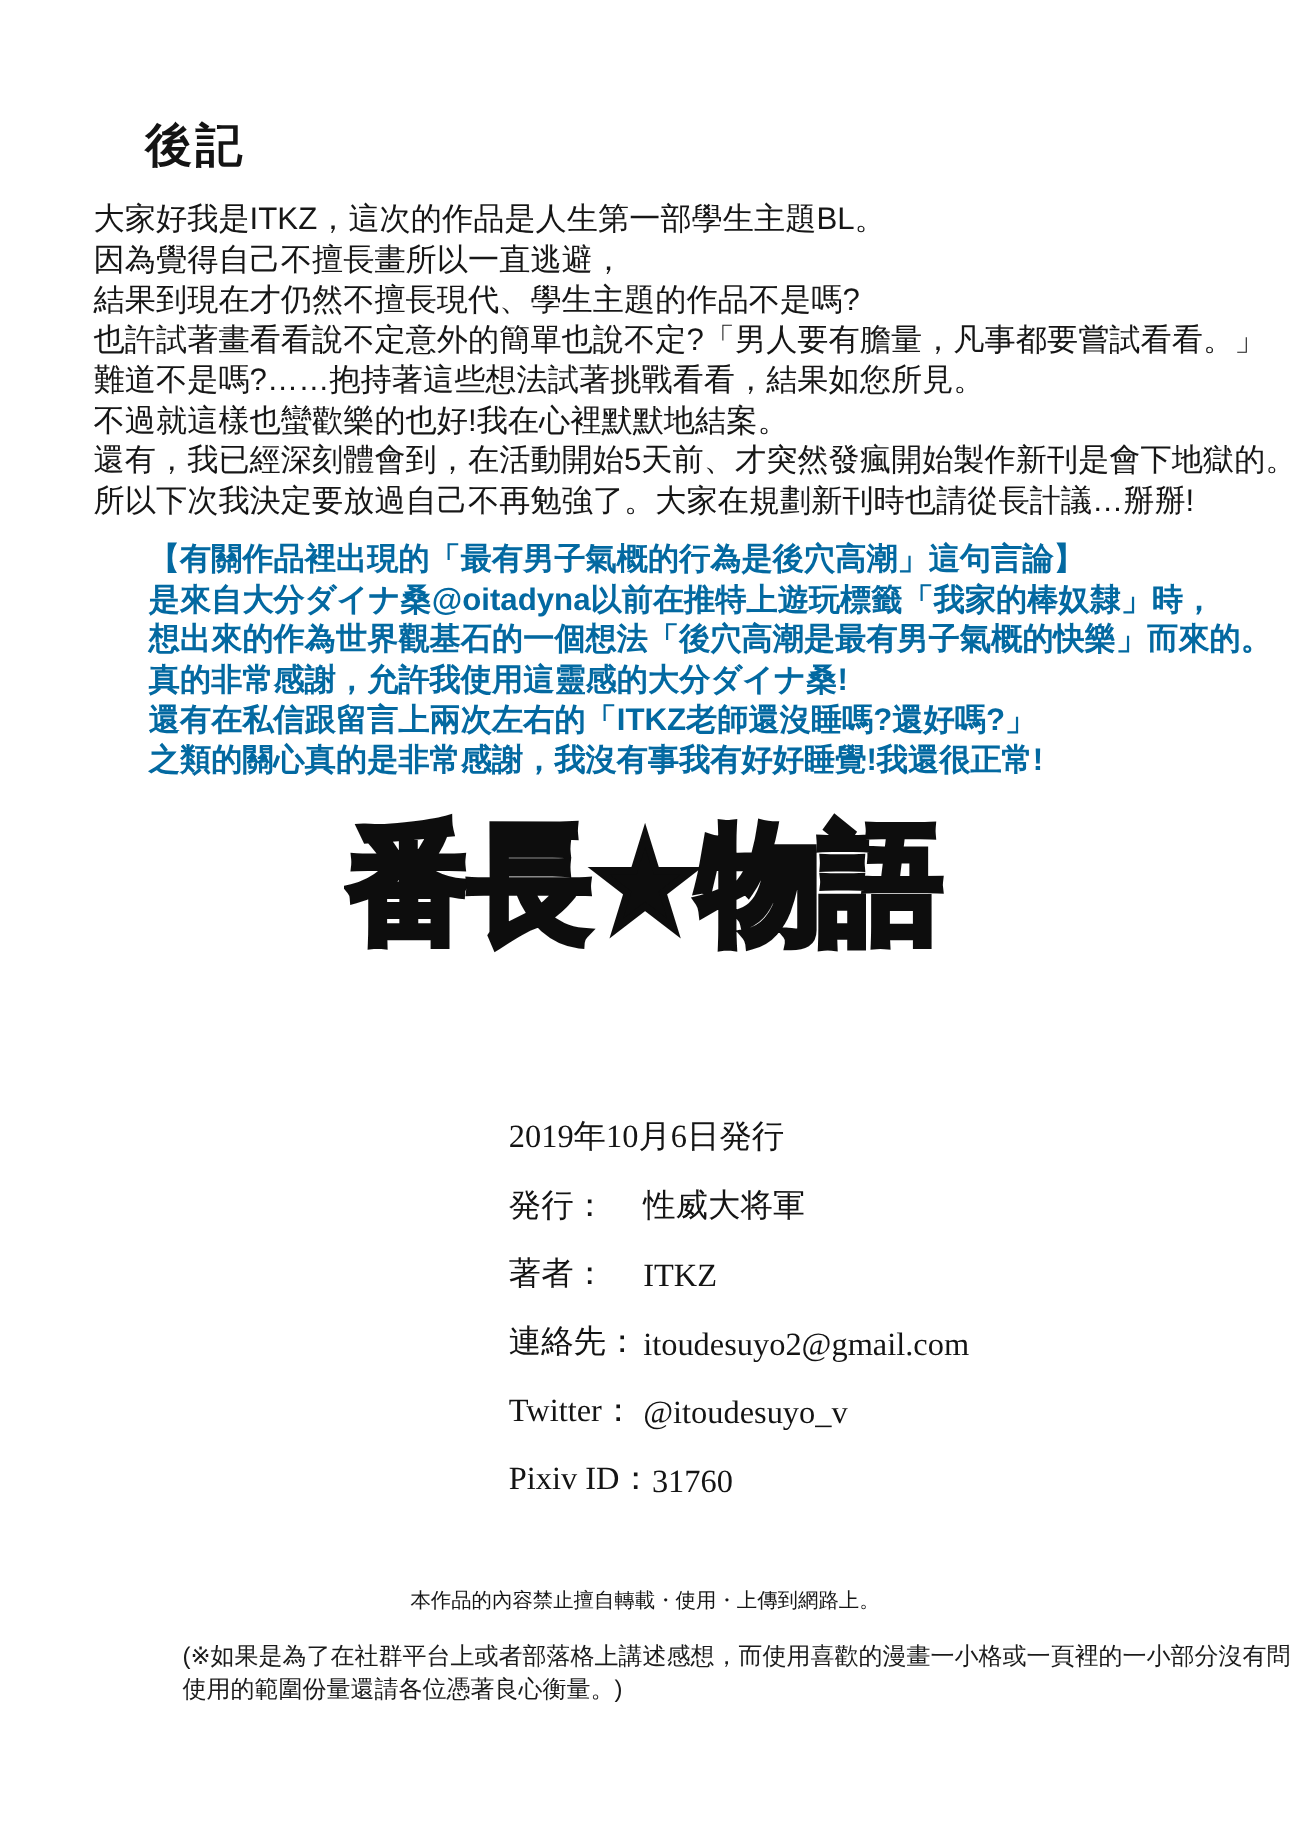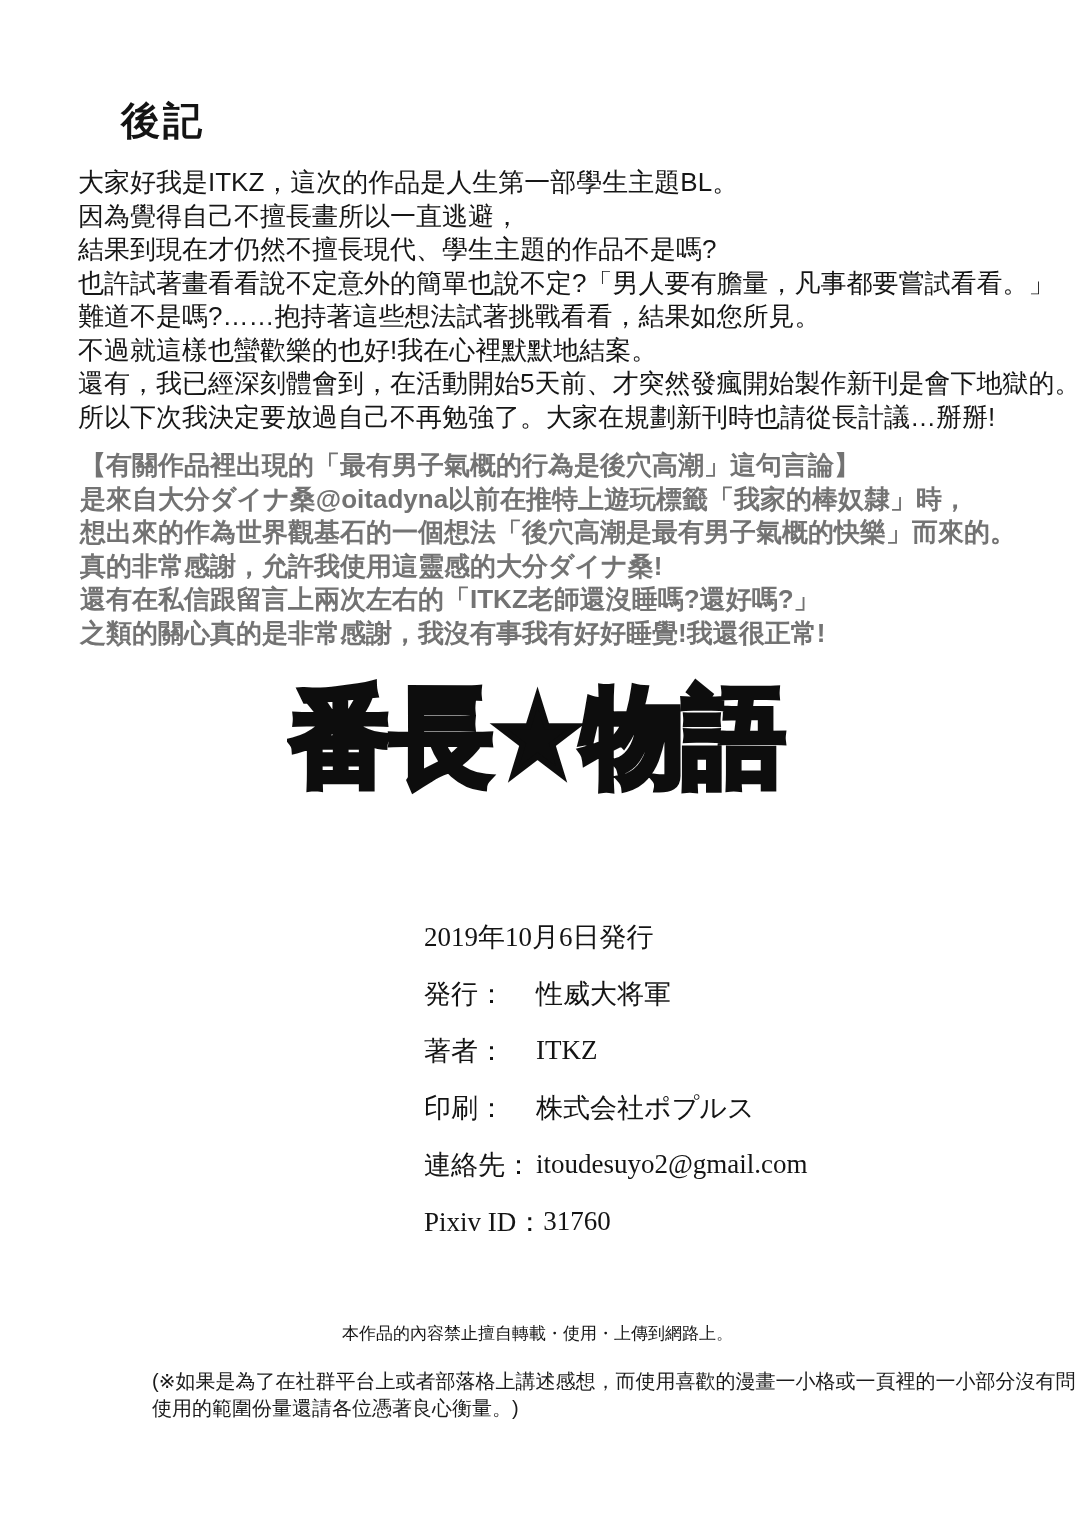--- a/index.html
+++ b/index.html
@@ -27,21 +27,21 @@
   }
 
   .body-para p {
     font-size: 26px;
     line-height: 33.5px;
     white-space: nowrap;
     color: #161616;
   }
   .afterword-para { left: 78px; top: 166px; }
   .credits-para  { left: 80px; top: 449px; }
-  .credits-para p { font-weight: bold; color: #737373; }
+  .credits-para p { font-weight: bold; color: #0369a1; margin-left: 44px; }
 
   .series-logo {
     left: 0;
     right: 0;
     top: 662px;
     height: 150px;
     text-align: center;
     font-size: 101px;
     font-weight: 900;
     letter-spacing: 0px;
@@ -52,21 +52,21 @@
     white-space: nowrap;
   }
 
   .colophon {
     left: 424px;
     top: 908px;
     font-family: "Liberation Serif", "DejaVu Serif", serif;
     font-size: 27px;
     color: #141414;
   }
-  .colophon .c-row { height: 57px; display: flex; align-items: center; white-space: nowrap; }
+  .colophon .c-row { height: 57px; display: flex; align-items: flex-end; white-space: nowrap; }
   .colophon .c-label { display: inline-block; min-width: 112px; }
   .colophon .c-value { display: inline-block; }
 
   .notice {
     left: 0;
     right: 0;
     top: 1322px;
     text-align: center;
     font-size: 17px;
     color: #161616;
@@ -117,26 +117,26 @@
     </div>
     <div class="c-row">
       <span class="c-label">発行：</span>
       <span class="c-value">性威大将軍</span>
     </div>
     <div class="c-row">
       <span class="c-label">著者：</span>
       <span class="c-value">ITKZ</span>
     </div>
     <div class="c-row">
-      <span class="c-label">印刷：</span>
-      <span class="c-value">株式会社ポプルス</span>
+      <span class="c-label">連絡先：</span>
+      <span class="c-value">itoudesuyo2@gmail.com</span>
     </div>
     <div class="c-row">
-      <span class="c-label">連絡先：</span>
-      <span class="c-value">itoudesuyo2@gmail.com</span>
+      <span class="c-label">Twitter：</span>
+      <span class="c-value">@itoudesuyo_v</span>
     </div>
     <div class="c-row">
       <span class="c-label">Pixiv ID：</span>
       <span class="c-value">31760</span>
     </div>
   </div>
 
   <div class="abs notice">本作品的內容禁止擅自轉載・使用・上傳到網路上。</div>
 
   <div class="abs fine-print">

